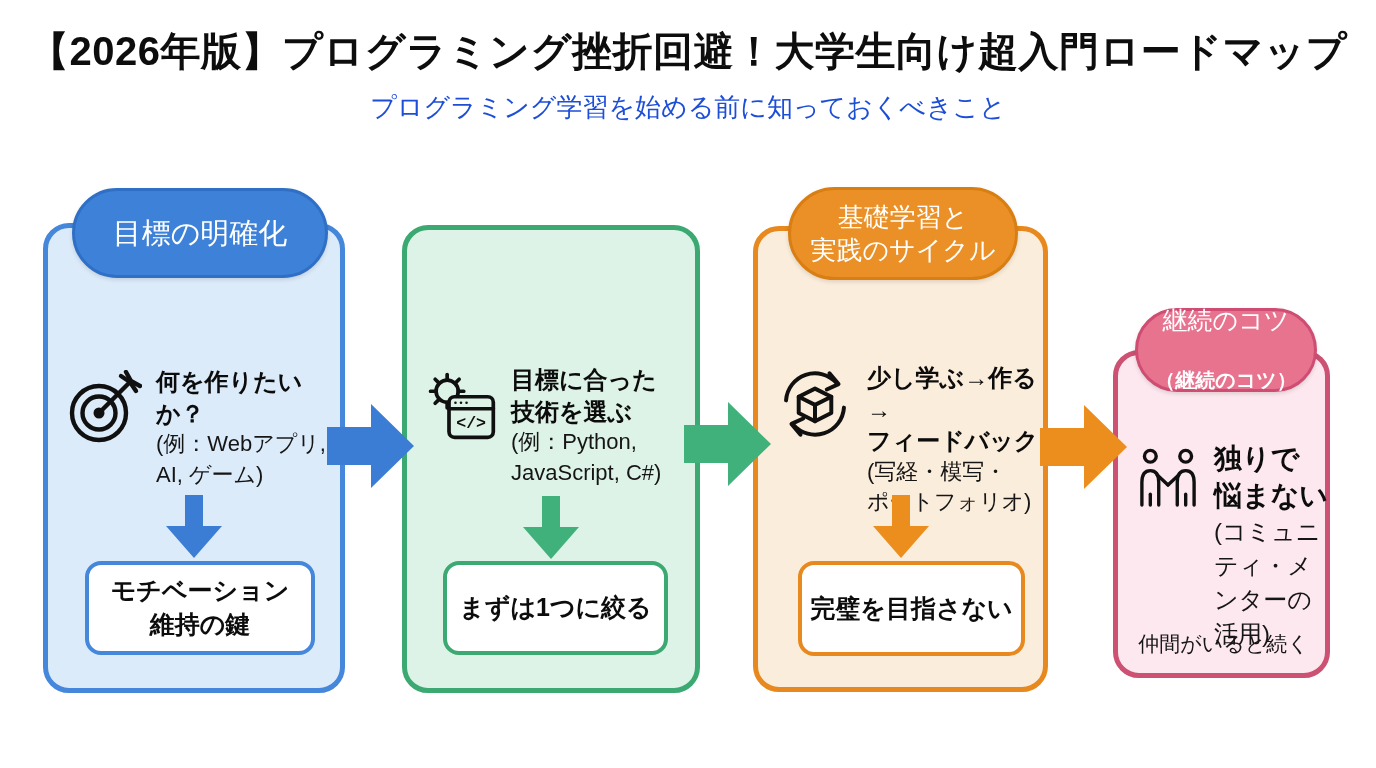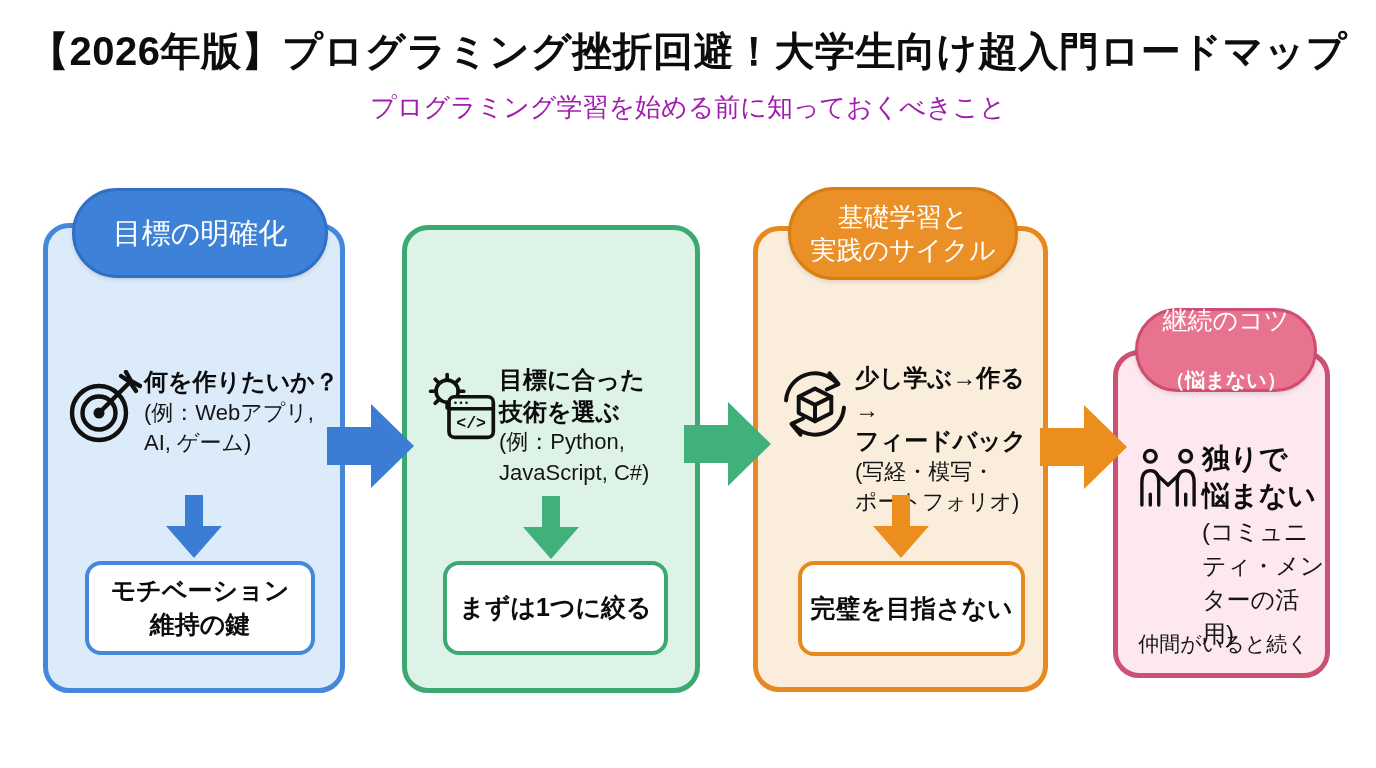--- a/index.html
+++ b/index.html
@@ -10,21 +10,21 @@
   }
   .stage { position:relative; width:1376px; height:768px; overflow:hidden; background:#fff; }
 
   .title {
     position:absolute; top:24px; left:0; width:100%;
     text-align:center; font-size:40px; font-weight:800; letter-spacing:0.5px; color:#0d0d0d;
     white-space:nowrap;
   }
   .subtitle {
     position:absolute; top:90px; left:0; width:100%;
-    text-align:center; font-size:26px; font-weight:500; color:#a21caf;
+    text-align:center; font-size:26px; font-weight:500; color:#1d4ed8;
   }
 
   .card {
     position:absolute; border-radius:26px;
     background:var(--soft); border:5px solid var(--border);
   }
   .col-0 { left:43px;  top:223px; width:302px; height:470px; }
   .col-1 { left:402px; top:225px; width:298px; height:468px; }
   .col-2 { left:753px; top:226px; width:295px; height:466px; }
   .col-3 { left:1113px; top:350px; width:217px; height:328px; }
@@ -53,21 +53,21 @@
   .f-2 { left:19px; top:131px; width:270px; }
   .f-3 { left:18px; top:86px;  width:192px; }
 
   .icon { flex:0 0 auto; display:block; }
   .f-0 .icon { width:74px; margin-top:4px; }
   .f-1 .icon { width:72px; margin-top:6px; }
   .f-2 .icon { width:76px; margin-top:4px; }
   .f-3 .icon { width:64px; margin-top:6px; }
   .icon svg { display:block; width:100%; height:auto; }
 
-  .feature-text { margin-left:2px; }
+  .feature-text { margin-left:14px; }
   .point { font-weight:700; font-size:24px; line-height:1.32; white-space:pre-line; color:#0c0c0c; }
   .note  { font-weight:400; font-size:22px; line-height:1.38; white-space:pre-line; color:#151515; }
   .f-3 .point { font-size:28px; }
   .f-3 .note  { font-size:24px; line-height:1.42; }
 
   .down-arrow { position:absolute; left:50%; transform:translateX(-50%); }
   .da-0 { top:267px; } .da-1 { top:266px; } .da-2 { top:264px; }
 
   .key-box {
     position:absolute; background:#ffffff; border:4px solid var(--border); border-radius:16px;
@@ -183,21 +183,21 @@
       <svg width="58" height="64" viewBox="0 0 58 64">
           <polygon points="20,0 38,0 38,31 57,31 29,63 1,31 20,31" style="fill:var(--arrow)"></polygon>
         </svg>
     </span>
     <div class="key-box kb-2">完璧を目指さない</div>
   </section>
 
   <section class="card col-3" style="--pill: #e8738f; --pill_border: #cf4d72; --border: #cc5173; --soft: #fce8ee; --arrow: #e8738f;">
     <div class="pill pill-3">
       <span class="pill-text">継続のコツ</span>
-      <span class="pill-sub">（悩まない）</span>
+      <span class="pill-sub">（継続のコツ）</span>
     </div>
     <div class="feature f-3">
       <span class="icon">
         <svg viewBox="0 0 76 72" fill="none" stroke="#101010" stroke-width="4" stroke-linecap="round" stroke-linejoin="round">
           <circle cx="17" cy="11" r="7"></circle>
           <circle cx="59" cy="11" r="7"></circle>
           <path d="M7 69 V42 Q7 28 17 28 Q27 28 27 42 V69"></path>
           <path d="M69 69 V42 Q69 28 59 28 Q49 28 49 42 V69"></path>
           <path d="M25 33 L38 45"></path>
           <path d="M51 33 L38 45"></path>

